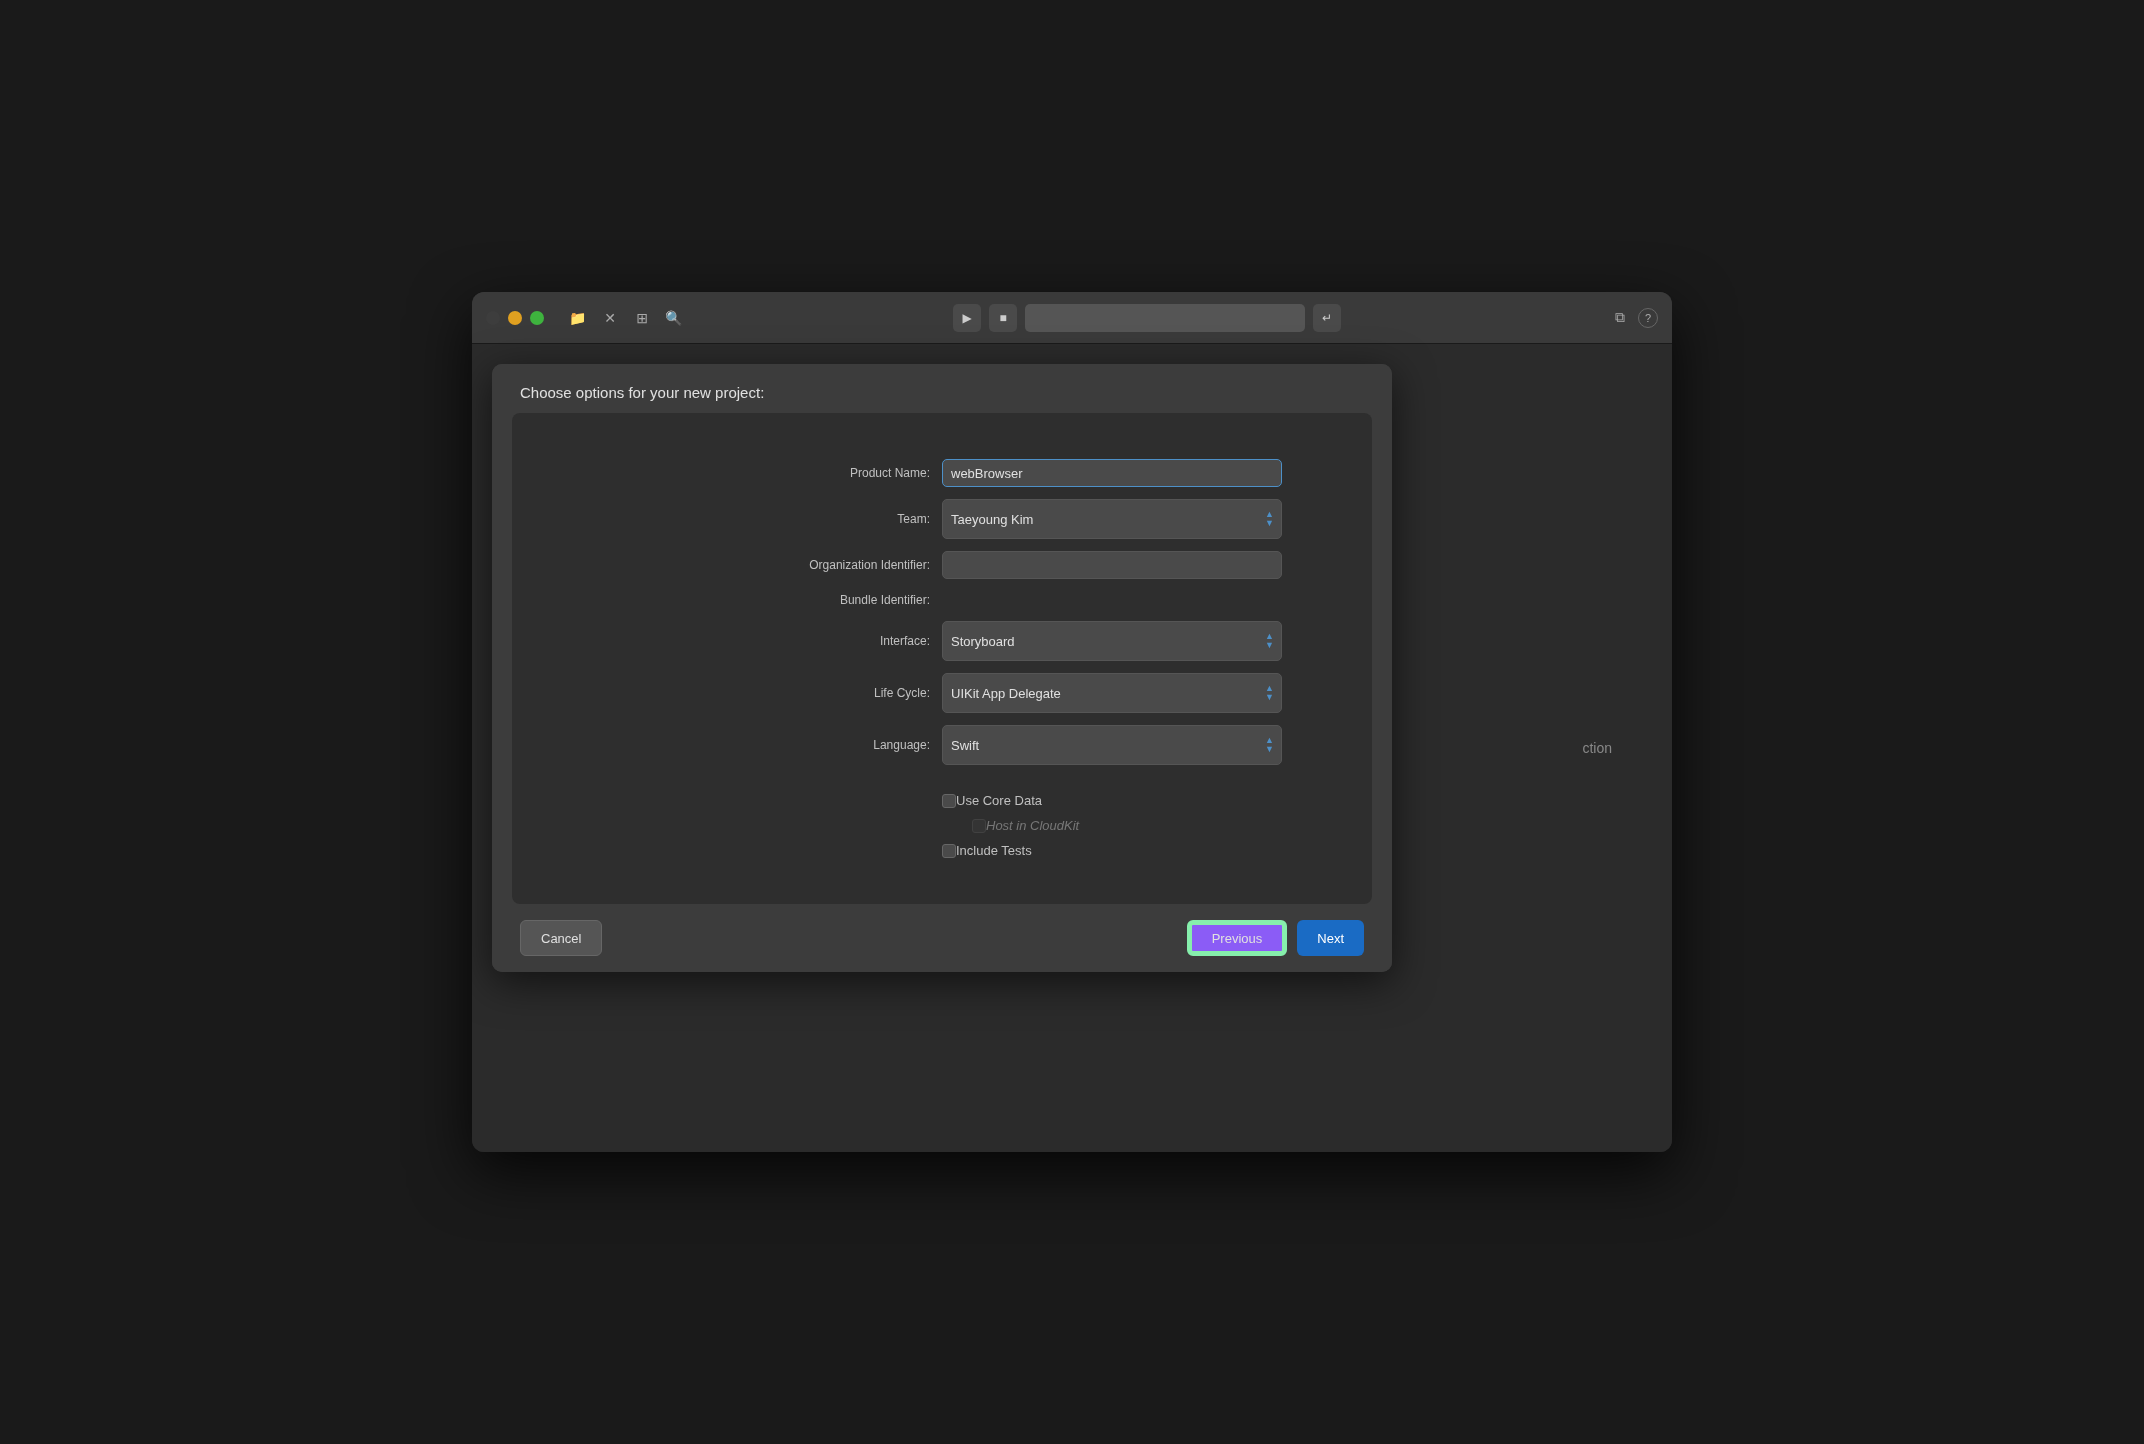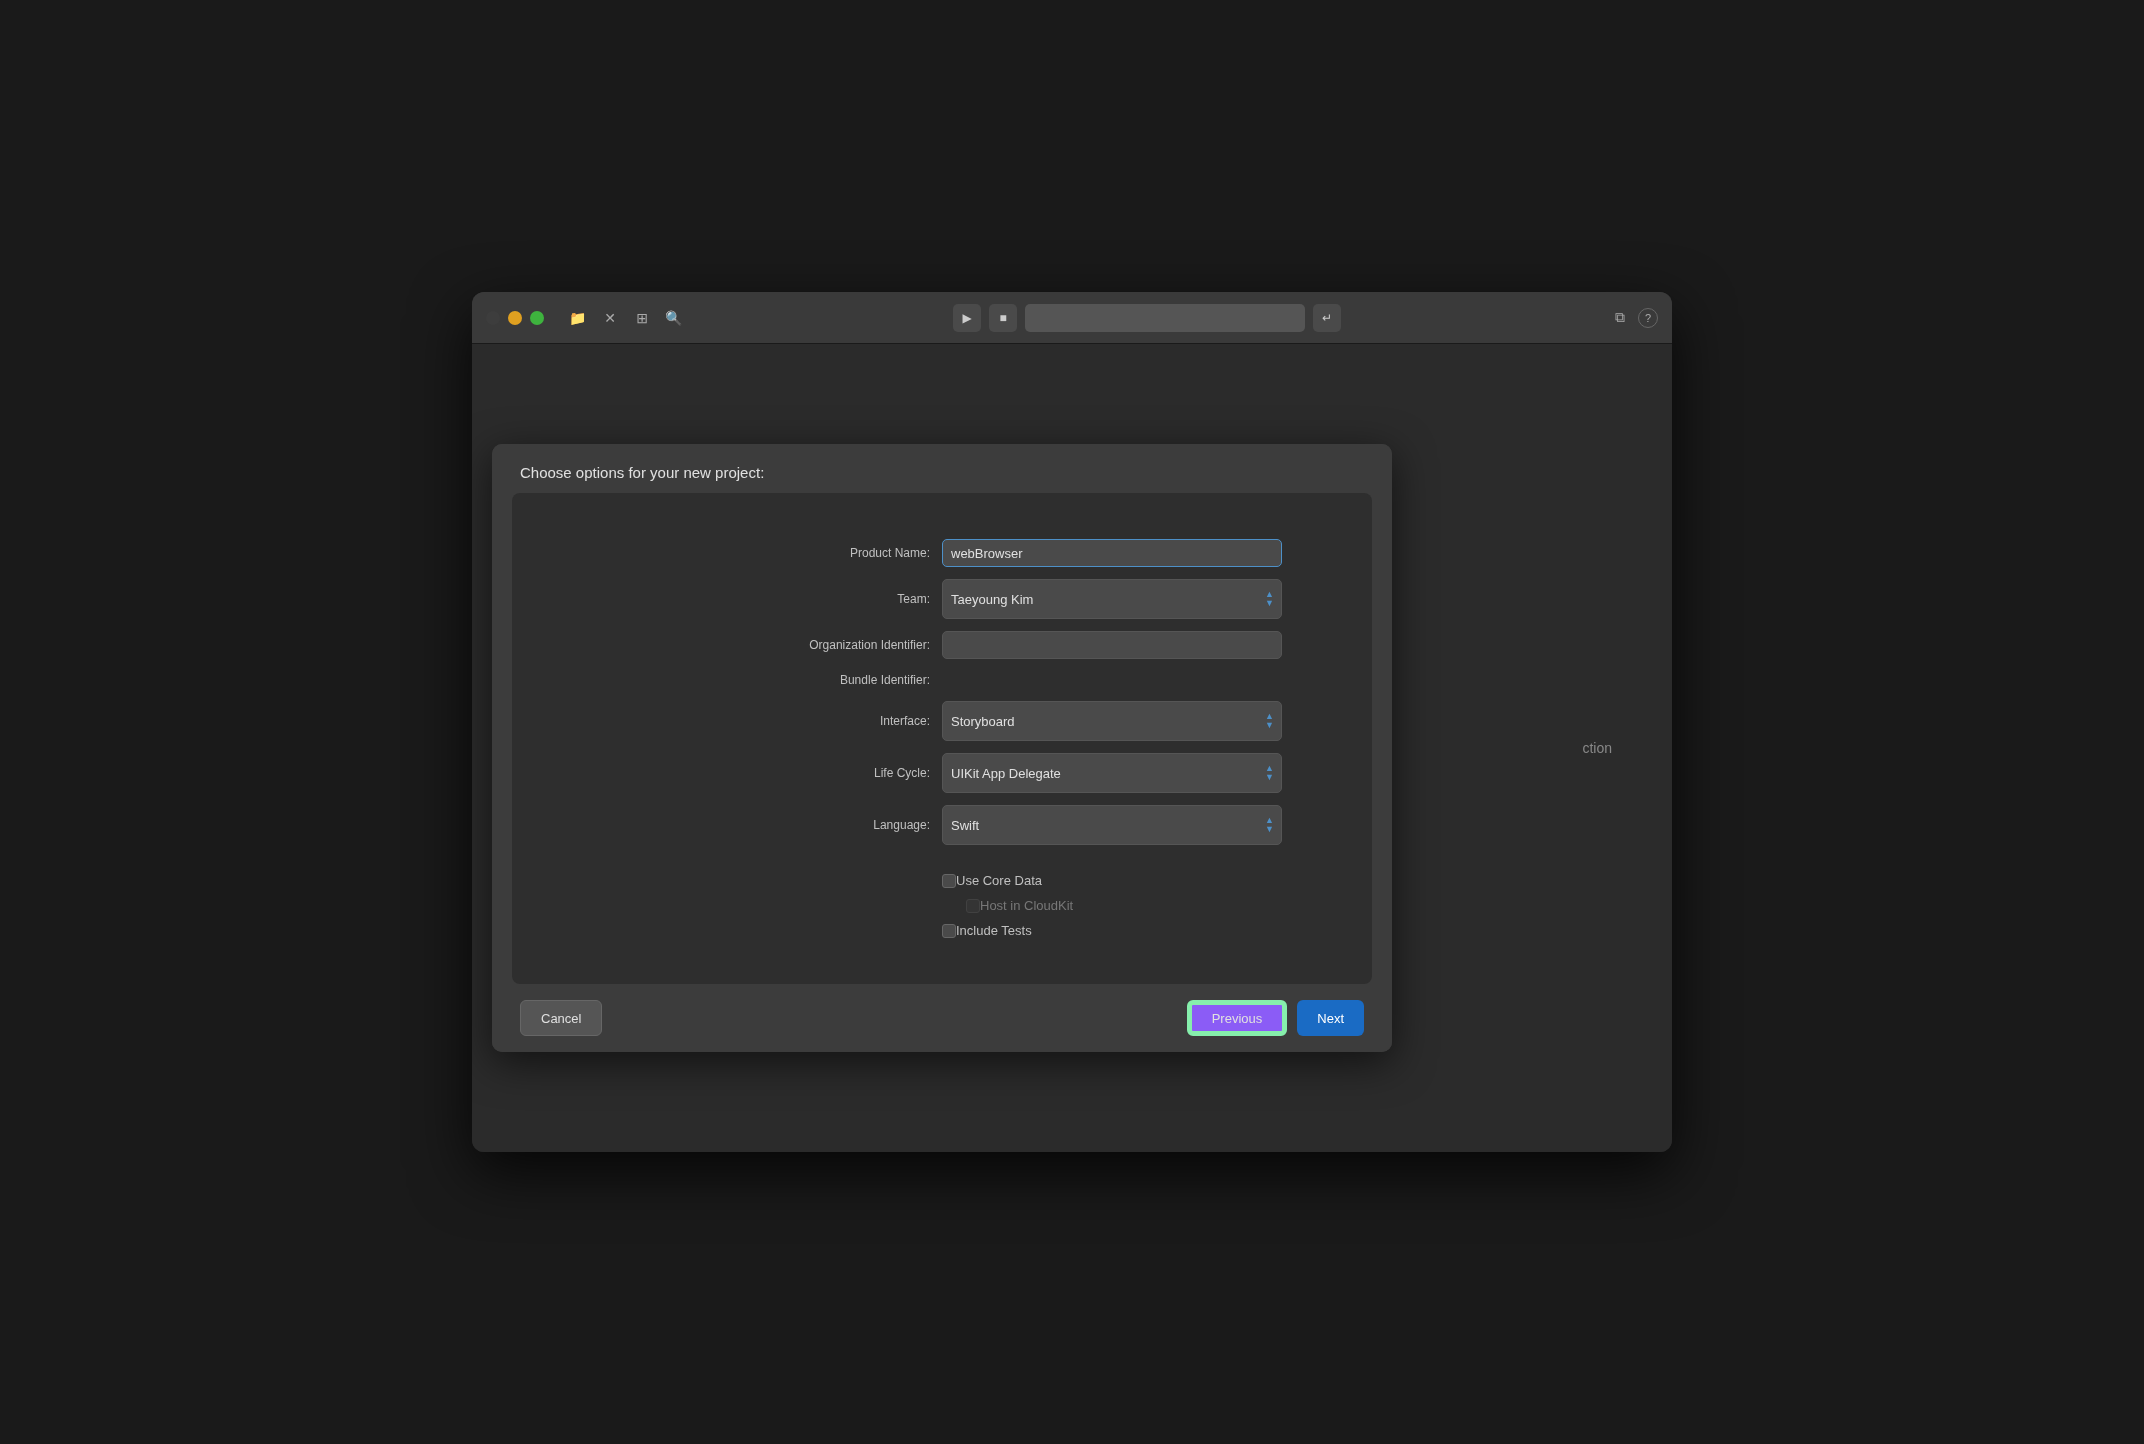--- a/index.html
+++ b/index.html
@@ -114,21 +114,21 @@
       flex-direction: column;
       background: #2b2b2b;
       position: relative;
     }
 
     
     .modal-overlay {
       position: absolute;
       inset: 0;
       display: flex;
-      align-items: center;
+      align-items: flex-start;
       justify-content: flex-start;
       padding: 20px;
     }
 
     .modal {
       width: 900px;
       background: #3c3c3c;
       border-radius: 10px;
       box-shadow: 0 10px 40px rgba(0,0,0,0.6);
       display: flex;
@@ -256,21 +256,22 @@
       flex-direction: column;
       gap: 10px;
     }
 
     .checkbox-row {
       display: flex;
       align-items: center;
     }
 
     .checkbox-row.indented {
-      margin-left: 24px;
+      margin-left: 30px;
+      font-style: italic;
     }
 
     .checkbox {
       width: 14px;
       height: 14px;
       background: #4a4a4a;
       border: 1px solid #666;
       border-radius: 3px;
       display: flex;
       align-items: center;

